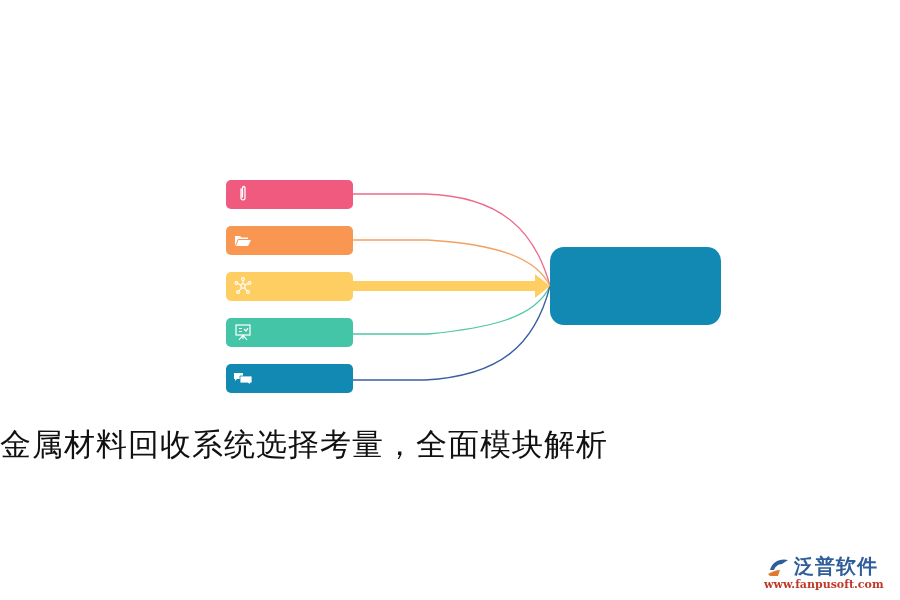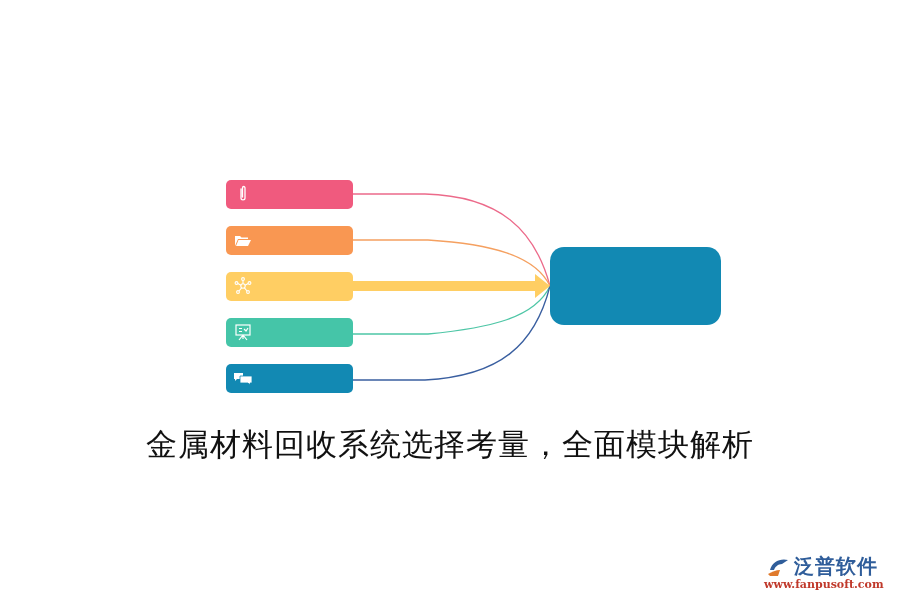--- a/index.html
+++ b/index.html
@@ -4,21 +4,21 @@
   <style>
     html, body { margin: 0; padding: 0; background: #ffffff; }
     body { width: 900px; height: 600px; position: relative; overflow: hidden;
            font-family: "DejaVu Sans", sans-serif; }
     .node { position: absolute; left: 226px; width: 127px; height: 29px;
             border-radius: 5px; }
     .node .ic { position: absolute; left: 7px; top: 4px; width: 20px; height: 20px; }
     .connectors { position: absolute; left: 0; top: 0; }
     .target { position: absolute; left: 550px; top: 247px; width: 171px; height: 78px;
               border-radius: 14px; background: #1289b3; }
-    .title { position: absolute; left: 0; width: 900px; top: 424px; text-align: center;
+    .title { position: absolute; left: 0; width: 900px; top: 424px; text-align: left;
              font-family: "DejaVu Serif", "Liberation Serif", serif; font-size: 31px;
              color: #111111; letter-spacing: 1px; }
     .logo { position: absolute; left: 764px; top: 553px; width: 128px; height: 40px; font-weight: bold; }
     .logo .brand { position: absolute; left: 30px; top: 0px; font-size: 20px; color: #2f5d9a;
                    font-family: "DejaVu Sans", sans-serif; letter-spacing: 1px; }
     .logo .url { position: absolute; left: 0px; top: 25px; font-size: 11px; color: #c0392b;
                  font-family: "DejaVu Serif", serif; text-align: center; }
     .logo .mark { position: absolute; left: 2px; top: 3px; }
   </style>
 </head>

